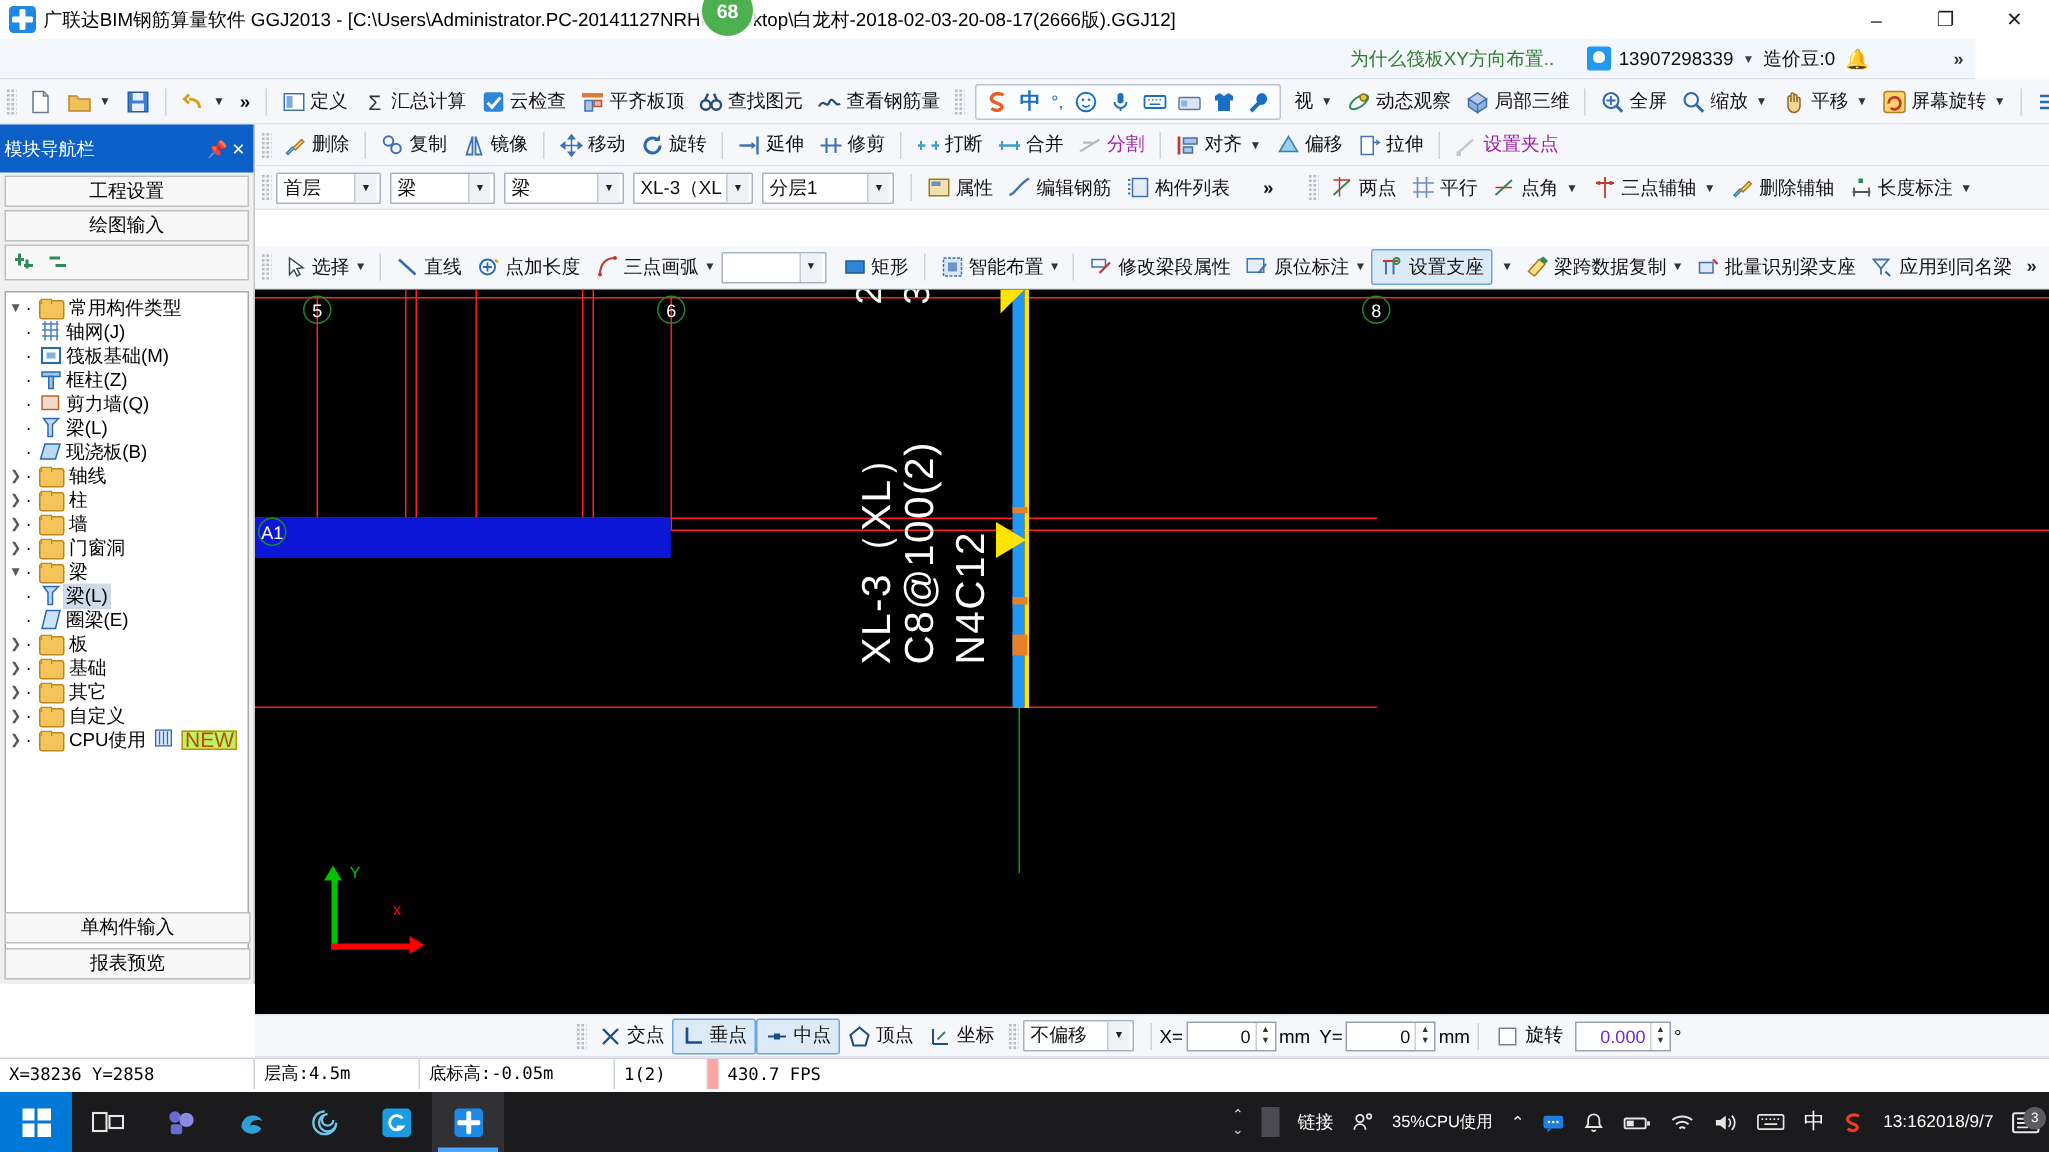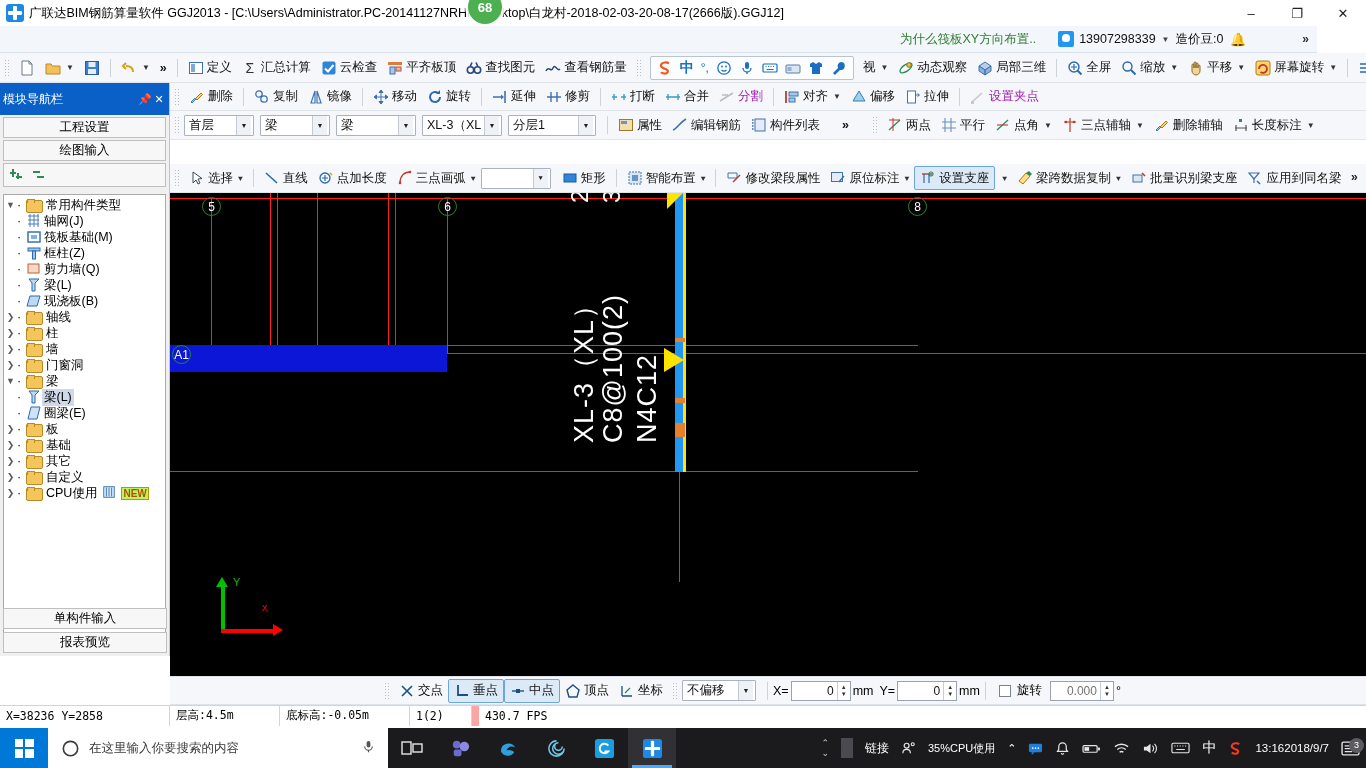--- a/index.html
+++ b/index.html
@@ -155,21 +155,21 @@
     content: ""; position: absolute; left: 0; top: 1px; width: 15px; height: 11px;
     background: #f5c45a; border: 1px solid #b58a22; border-radius: 1px 2px 2px 2px;
   }
   .folder::after {
     content: ""; position: absolute; left: 1px; top: 0px; width: 6px; height: 3px;
     background: #f5c45a; border: 1px solid #b58a22; border-bottom: none; border-radius: 1px 1px 0 0;
   }
   .indent1 { padding-left: 13px; }
   .lbl { padding: 0 2px; }
   .newtag {
-    background: #bef264; color: #b05000; font-size: 10px; font-weight: bold;
+    background: #bef264; color: #b05000; font-size: 14px; font-weight: normal;
     border: 1px solid #c09000; padding: 0 1px; margin-left: 3px; line-height: 11px;
   }
   .lp-foot {
     position: absolute; left: 0; bottom: 0; width: 170px;
   }
   .lp-foot .lp-btn { margin: 0 3px 3px 3px; }
 
   
   .canvas {
     position: absolute; left: 170px; top: 193px; width: 1196px; height: 483px;
@@ -1156,21 +1156,21 @@
     <span style="font-size:12.5px; margin-left:6px">Y=</span>
     <div class="numbox">
       <span class="nv">0</span>
       <span class="spin">▲<br>▼</span>
     </div>
     <span style="font-size:12.5px">mm</span>
     <div class="sep"></div>
     <div class="chkbox"></div>
     <span style="font-size:12.5px">旋转</span>
     <div class="numbox" style="width:64px;margin-left:8px">
-      <span class="nv" style="color:#737373">0.000</span>
+      <span class="nv" style="color:#6d28d9">0.000</span>
       <span class="spin">▲<br>▼</span>
     </div>
     <span style="font-size:12.5px">°</span>
   </div>
 
   <div class="statusbar">
     <div class="sb-cell" style="width:170px">X=38236  Y=2858</div>
     <div class="sb-cell" style="width:110px">层高:4.5m</div>
     <div class="sb-cell" style="width:130px">底标高:-0.05m</div>
     <div class="sb-cell" style="width:62px">1(2)</div>
@@ -1179,34 +1179,20 @@
 
   <div class="taskbar">
     <div class="start">
       <span class="winlogo">
           <i></i>
           <i></i>
           <i></i>
           <i></i>
         </span>
     </div>
-    <div class="searchbox">
-      <span style="width:17px;height:17px;display:inline-block;margin-right:10px">
-        <svg viewBox="0 0 18 18" width="17" height="17">
-            <circle cx="9" cy="9" r="7.6" fill="none" stroke="#3a3a3a" stroke-width="1.7"></circle>
-          </svg>
-      </span>
-      <span>在这里输入你要搜索的内容</span>
-      <span class="mic">
-        <svg viewBox="0 0 16 16" width="15" height="15">
-            <rect x="6" y="2" width="4" height="7" rx="2" fill="#555"></rect>
-            <path d="M4 8a4 4 0 0 0 8 0M8 12v2" stroke="#555" fill="none" stroke-width="1.2"></path>
-          </svg>
-      </span>
-    </div>
     <div class="tb-ico">
       <svg viewBox="0 0 22 18" width="22" height="18">
           <rect x="1" y="3" width="9" height="12" fill="none" stroke="#e6e6e6" stroke-width="1.4"></rect>
           <rect x="12" y="5" width="9" height="8" fill="none" stroke="#e6e6e6" stroke-width="1.4"></rect>
         </svg>
     </div>
     <div class="tb-ico">
       <svg viewBox="0 0 22 22" width="21" height="21">
           <circle cx="7" cy="7" r="4" fill="#6a6ad0"></circle>
           <circle cx="15" cy="9" r="5" fill="#8a8ae0"></circle>

